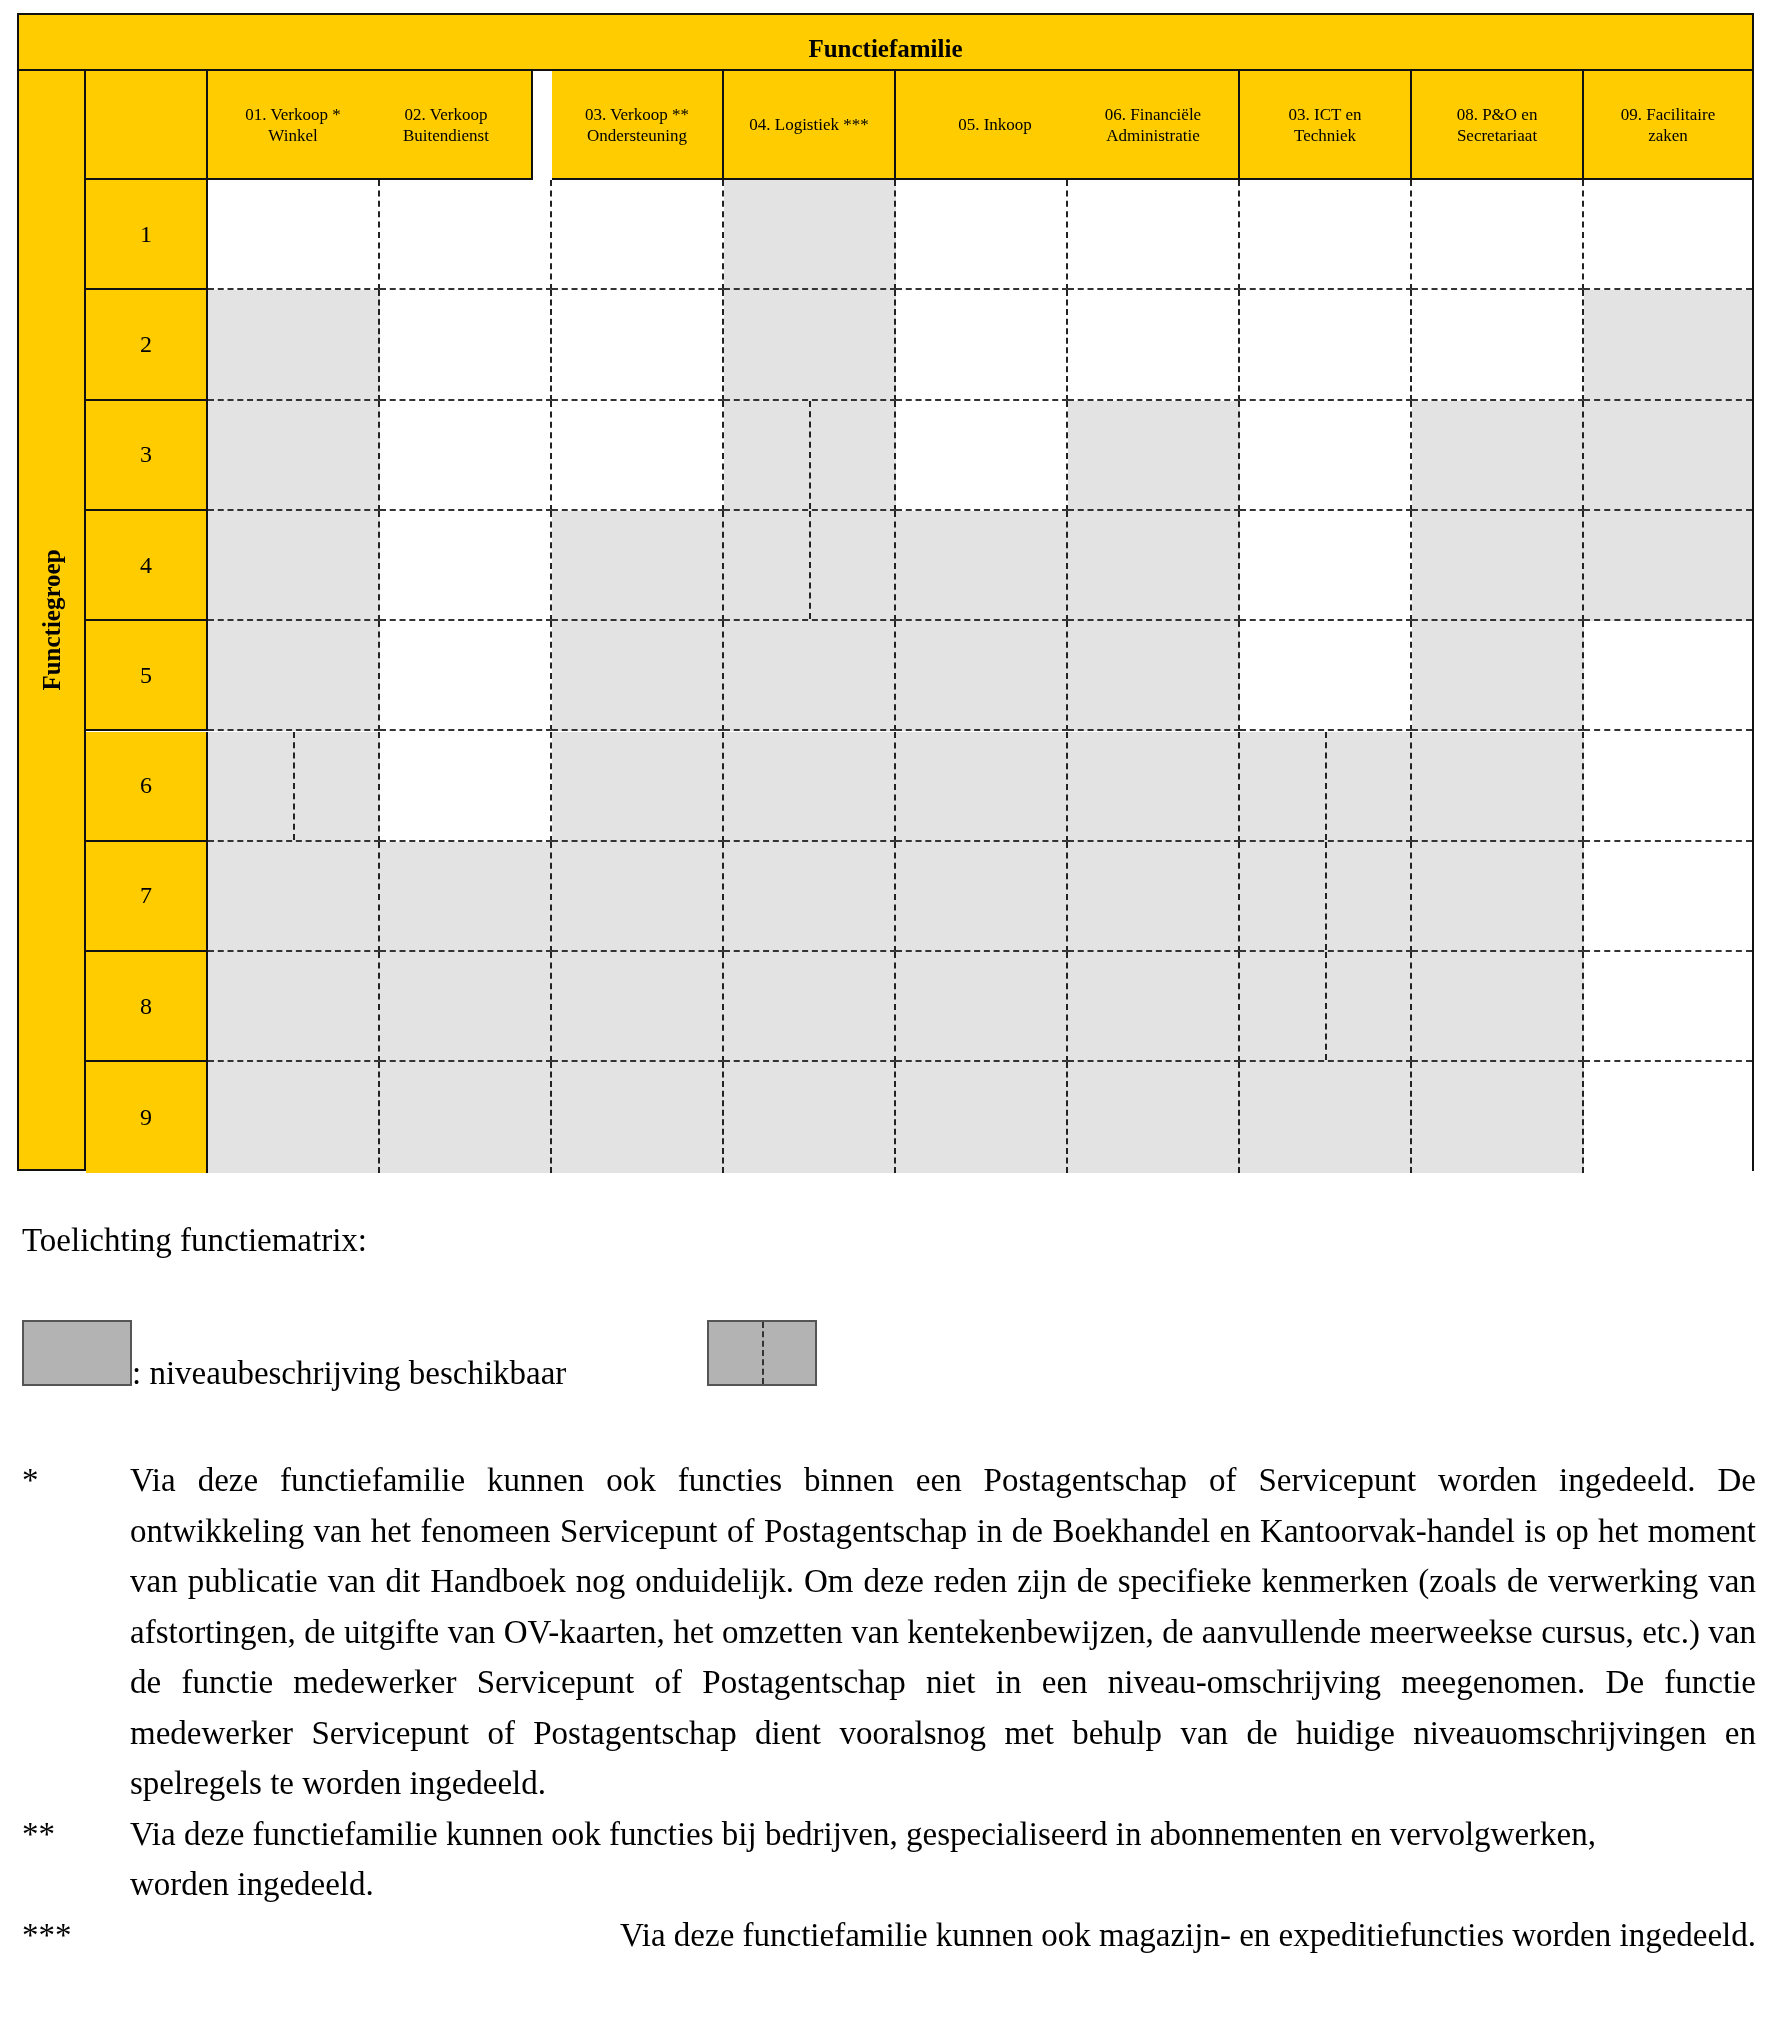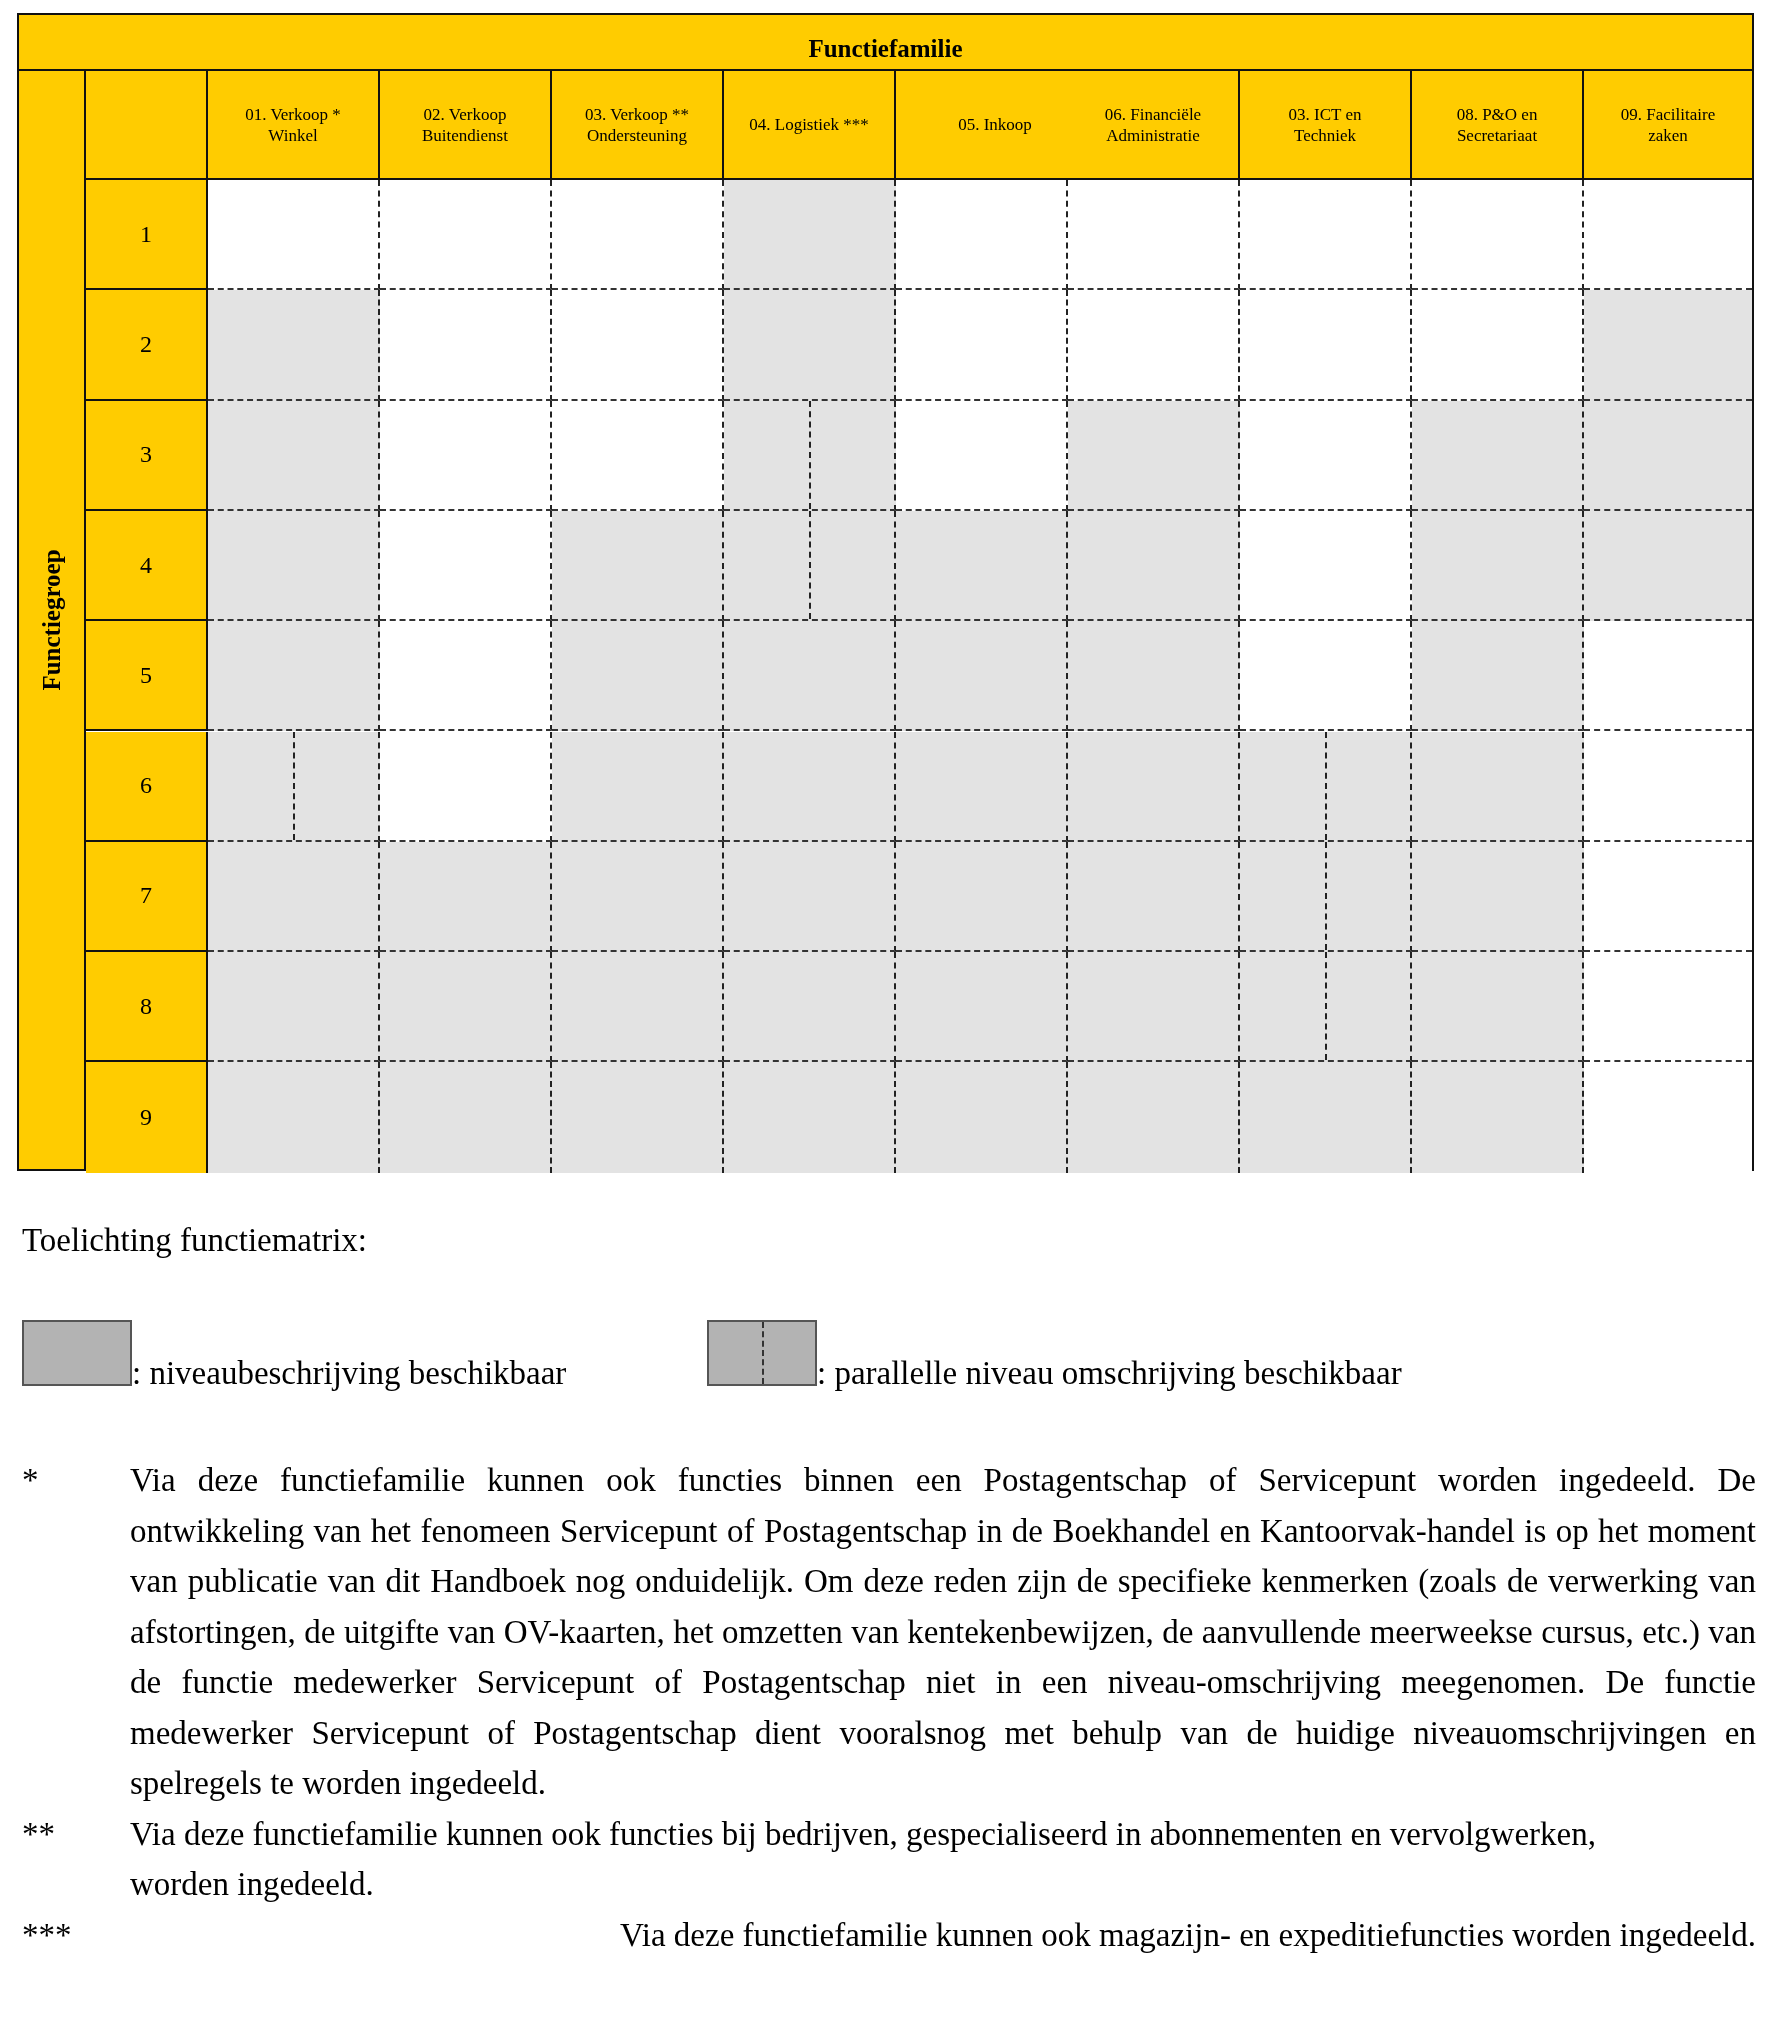--- a/index.html
+++ b/index.html
@@ -31,21 +31,21 @@
 <body>
 
 <div class="matrix" id="matrix">
   <div class="title-bar">Functiefamilie</div>
   <div class="side-label">
       <span>Functiegroep</span>
     </div>
   <div class="corner"></div>
 <div class="col-head" style="left: 189px; width: 172px;">01. Verkoop *
 Winkel</div>
-    <div class="col-head" style="left: 361px; width: 172px;">02. Verkoop
+    <div class="col-head" style="left: 342px; width: 172px;">02. Verkoop
 Buitendienst</div>
     <div class="col-head" style="left: 533px; width: 172px;">03. Verkoop **
 Ondersteuning</div>
     <div class="col-head" style="left: 705px; width: 172px;">04. Logistiek ***</div>
     <div class="col-head" style="left: 877px; width: 200px;">05. Inkoop</div>
     <div class="col-head" style="left: 1049px; width: 172px;">06. Financiële
 Administratie</div>
     <div class="col-head" style="left: 1221px; width: 172px;">03. ICT en
 Techniek</div>
     <div class="col-head" style="left: 1393px; width: 172px;">08. P&amp;O en
@@ -145,21 +145,20 @@
   </div>
 
 <div class="toel">Toelichting functiematrix:</div>
 
 <div class="legend" style="left:22px;">
   <div class="swatch"></div>
   <span>: niveaubeschrijving beschikbaar</span>
 </div>
 <div class="legend" style="left:707px;">
   <div class="swatch par"></div>
-  <span>: parallelle niveau omschrijving beschikbaar</span>
 </div>
 
 <div class="notes">
   <div class="note">
     <span class="mark">*</span>
     <span class="text">Via deze functiefamilie kunnen ook functies binnen een Postagentschap of Servicepunt worden ingedeeld. De ontwikkeling van het fenomeen Servicepunt of Postagentschap in de Boekhandel en Kantoorvak-handel is op het moment van publicatie van dit Handboek nog onduidelijk. Om deze reden zijn de specifieke kenmerken (zoals de verwerking van afstortingen, de uitgifte van OV-kaarten, het omzetten van kentekenbewijzen, de aanvullende meerweekse cursus, etc.) van de functie medewerker Servicepunt of Postagentschap niet in een niveau-omschrijving meegenomen. De functie medewerker Servicepunt of Postagentschap dient vooralsnog met behulp van de huidige niveauomschrijvingen en spelregels te worden ingedeeld.</span>
   </div>
   <div class="note">
     <span class="mark">**</span>
     <span class="text" style="text-align:left;padding-right:130px;">Via deze functiefamilie kunnen ook functies bij bedrijven, gespecialiseerd in abonnementen en vervolgwerken, worden ingedeeld.</span>

